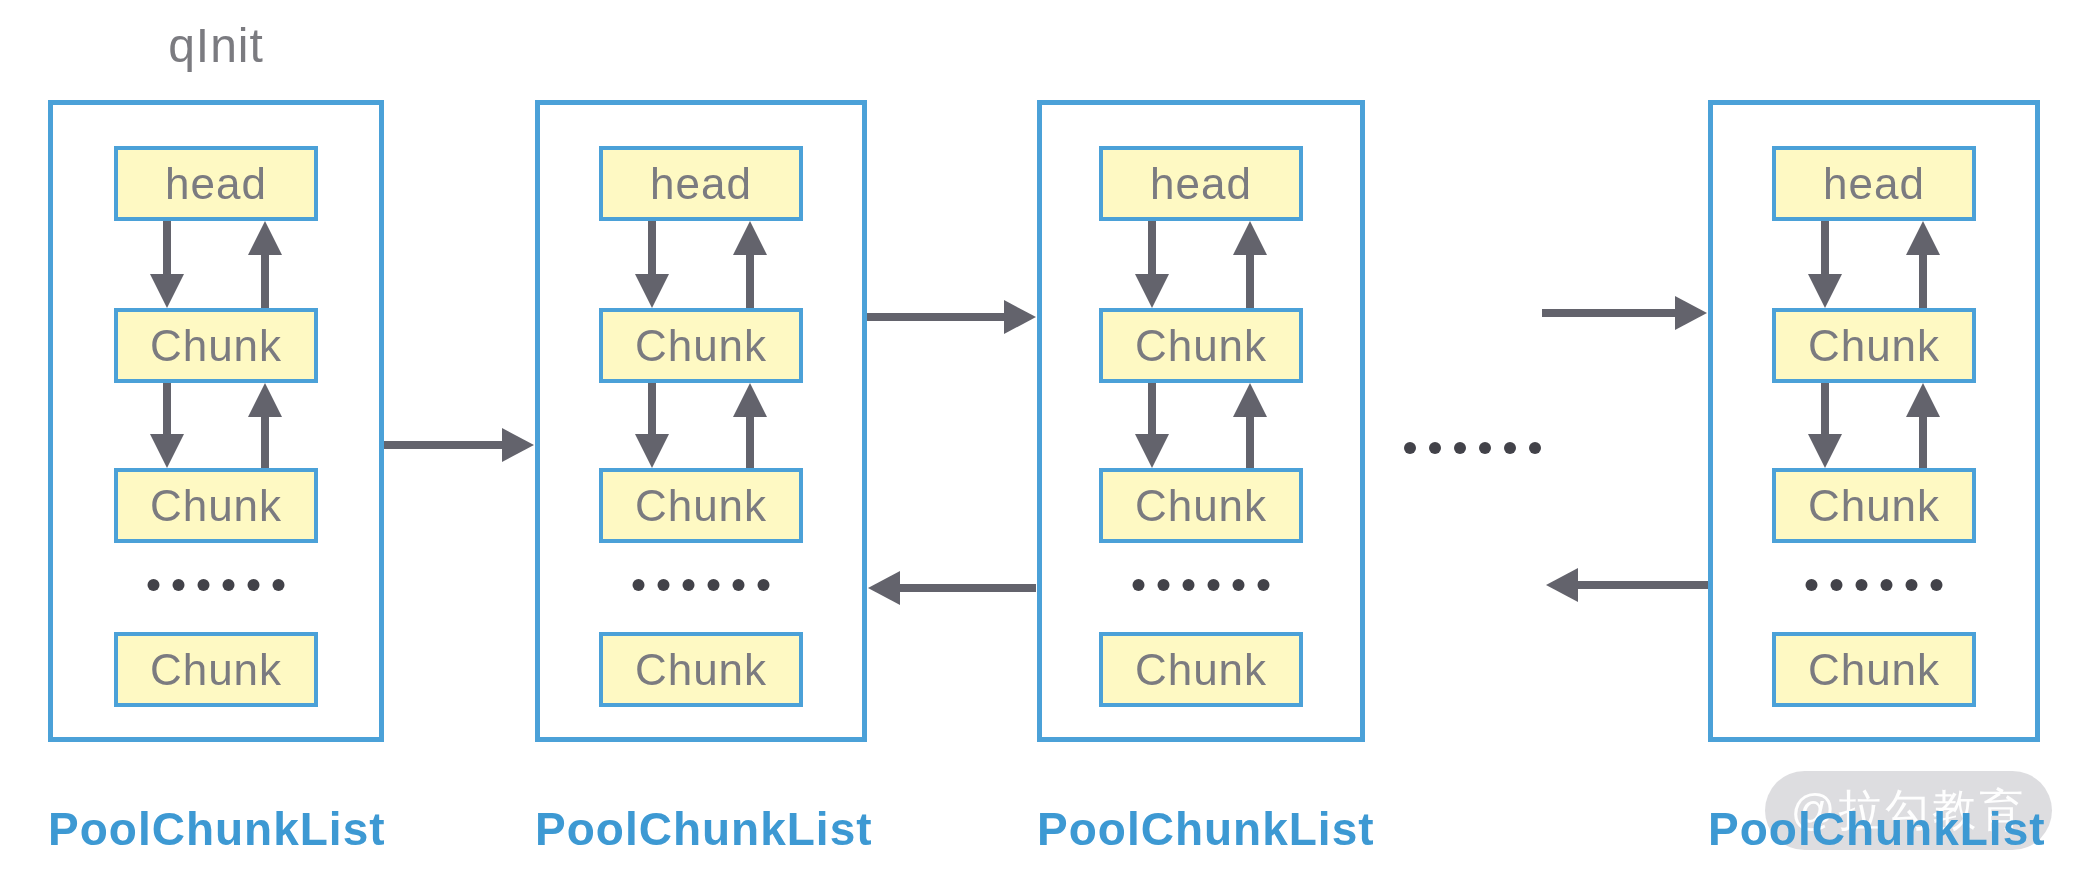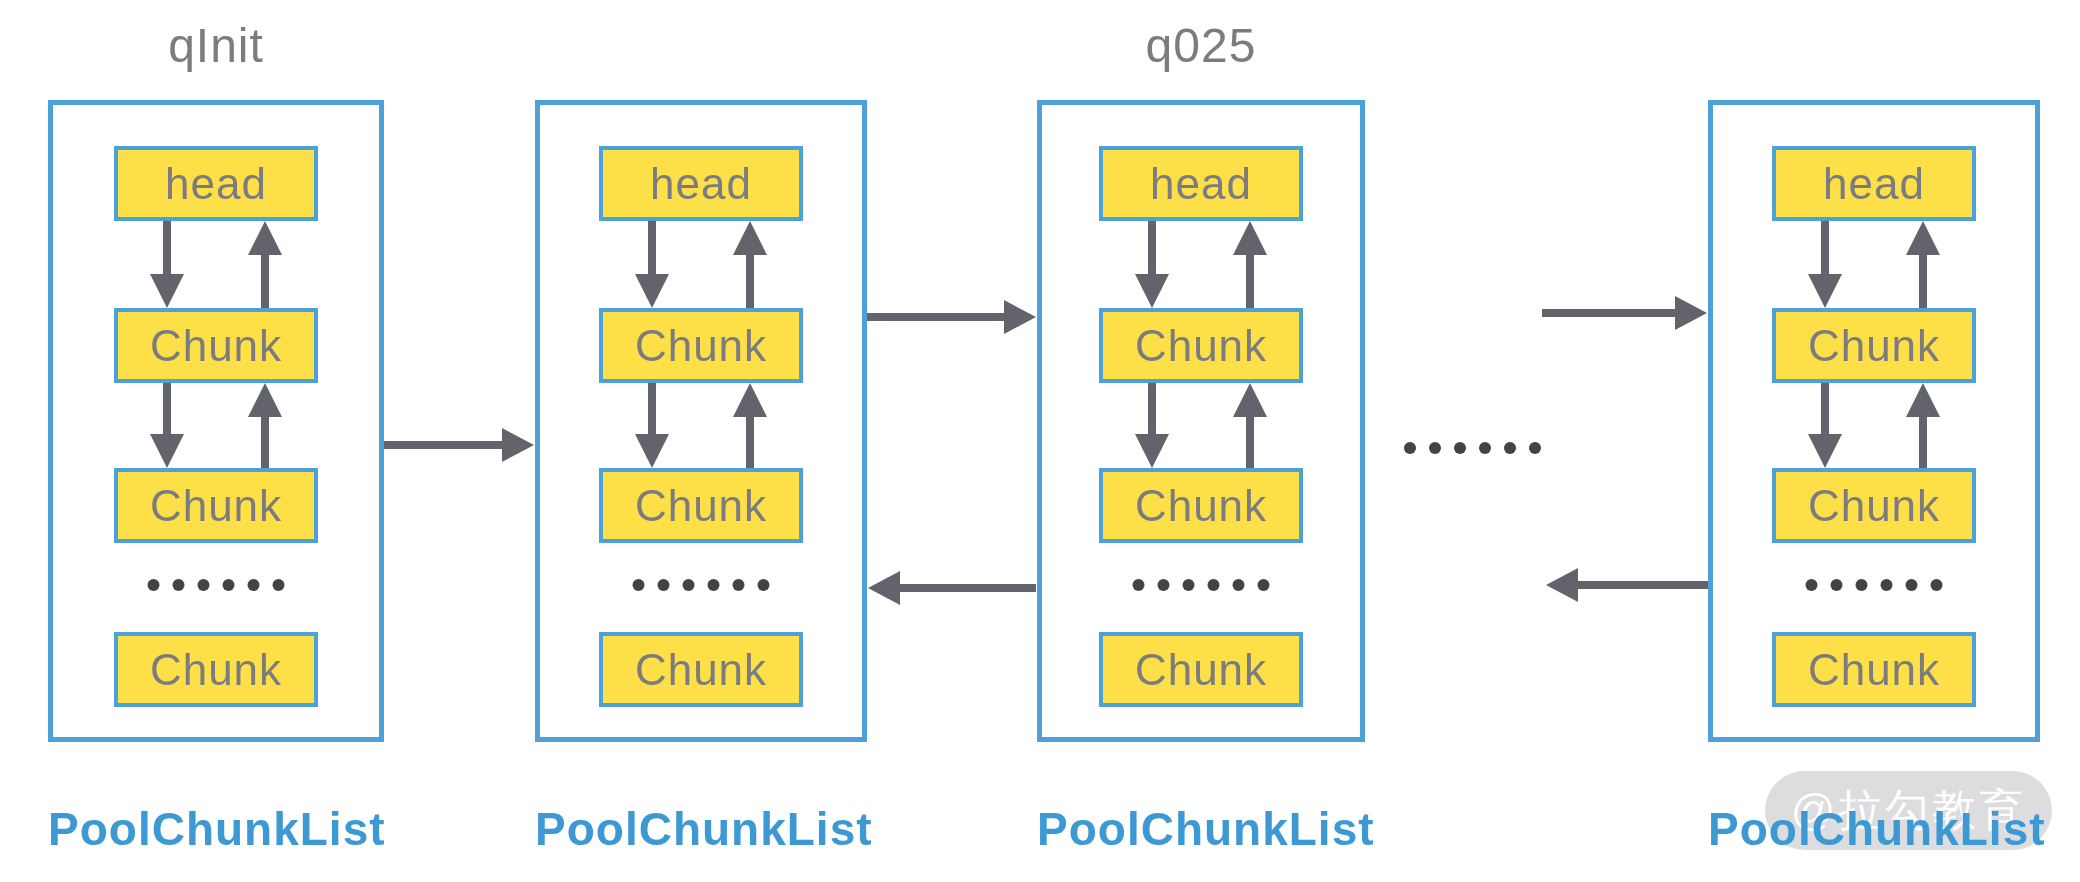--- a/index.html
+++ b/index.html
@@ -30,21 +30,21 @@
     border:5px solid var(--blue);
     box-sizing:border-box;
     background:#ffffff;
   }
   .node{
     position:absolute;left:50%;transform:translateX(-50%);
     width:204px;height:75px;
     border:4px solid var(--blue);
     box-sizing:border-box;
     display:flex;align-items:center;justify-content:center;
-    background:#fde047;
+    background:#fef9c3;
   }
   .node span{
     font-size:44px;color:var(--gray-text);font-weight:400;
     letter-spacing:1px;
   }
   .pool-label{
     position:absolute;top:802px;left:0;width:100%;
     text-align:left;
     font-size:46px;font-weight:700;color:var(--blue-text);
     letter-spacing:1px;
@@ -178,21 +178,20 @@
           <i class="dot"></i>
       </div>
       <div class="node" style="top:527px;">
           <span>Chunk</span>
         </div>
     </div>
     <div class="pool-label">PoolChunkList</div>
   </section>
 
   <section class="column" style="left:1037px;width:328px;">
-    <div class="col-title">q025</div>
     <div class="outer-box">
       <div class="node" style="top:41px;">
           <span>head</span>
         </div>
       <div class="vpair" style="top:116px;height:87px;">
         <div class="va down">
             <i class="shaft"></i>
             <i class="tri"></i>
           </div>
         <div class="va up">

